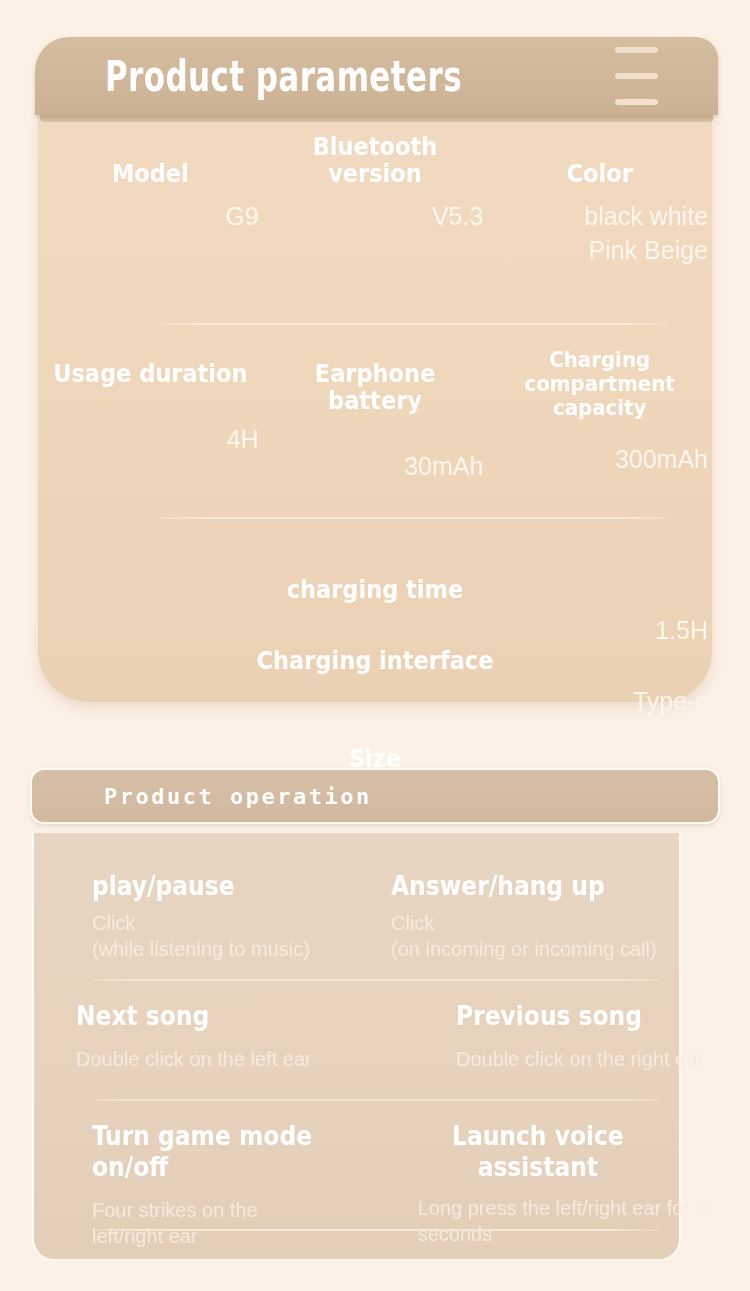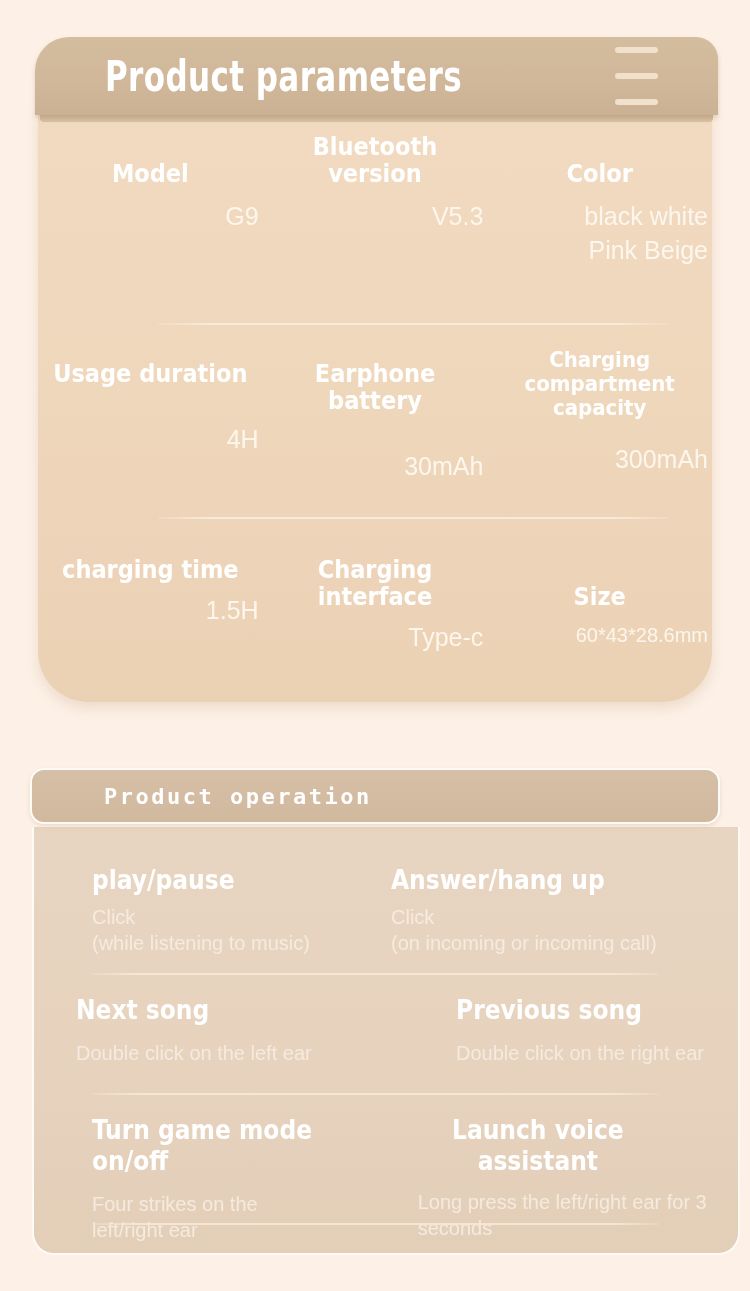--- a/index.html
+++ b/index.html
@@ -149,22 +149,22 @@
     color: #FFFFFF;
     font-size: 22px;
     font-weight: 700;
     letter-spacing: 2.5px;
     white-space: nowrap;
     font-family: "DejaVu Sans Mono", "Liberation Mono", monospace;
   }
 
   #ops-card {
     position: absolute;
-    left: 32px; top: 87px;
-    width: 708px; height: 428px;
+    left: 32px; top: 93px;
+    width: 649px; height: 428px;
     background: linear-gradient(180deg, #E8D5C1 0%, #E6D2BD 60%, #E3CEB8 100%);
     border: 2px solid #FEFBF6;
     border-top: none;
     border-radius: 0 0 22px 22px;
     box-sizing: border-box;
     z-index: 1;
   }
 
   .ops-row {
     position: absolute;
@@ -251,21 +251,21 @@
         <div class="param-value" style="margin-top:35px;">30mAh</div>
       </div>
       <div class="param-cell">
         <div class="param-label small" style="margin-top:-12px;">Charging compartment capacity</div>
         <div class="param-value" style="margin-top:22px;">300mAh</div>
       </div>
     </div>
 
     <div class="param-divider" style="top:405px;"></div>
 
-    <div class="param-row" style="top:444px;">
+    <div class="param-row" style="top:464px;flex-direction:column;">
       <div class="param-cell">
         <div class="param-label">charging time</div>
         <div class="param-value" style="margin-top:10px;">1.5H</div>
       </div>
       <div class="param-cell">
         <div class="param-label">Charging interface</div>
         <div class="param-value" style="margin-top:10px;">Type-c</div>
       </div>
       <div class="param-cell">
         <div class="param-label" style="margin-top:27px;">Size</div>

